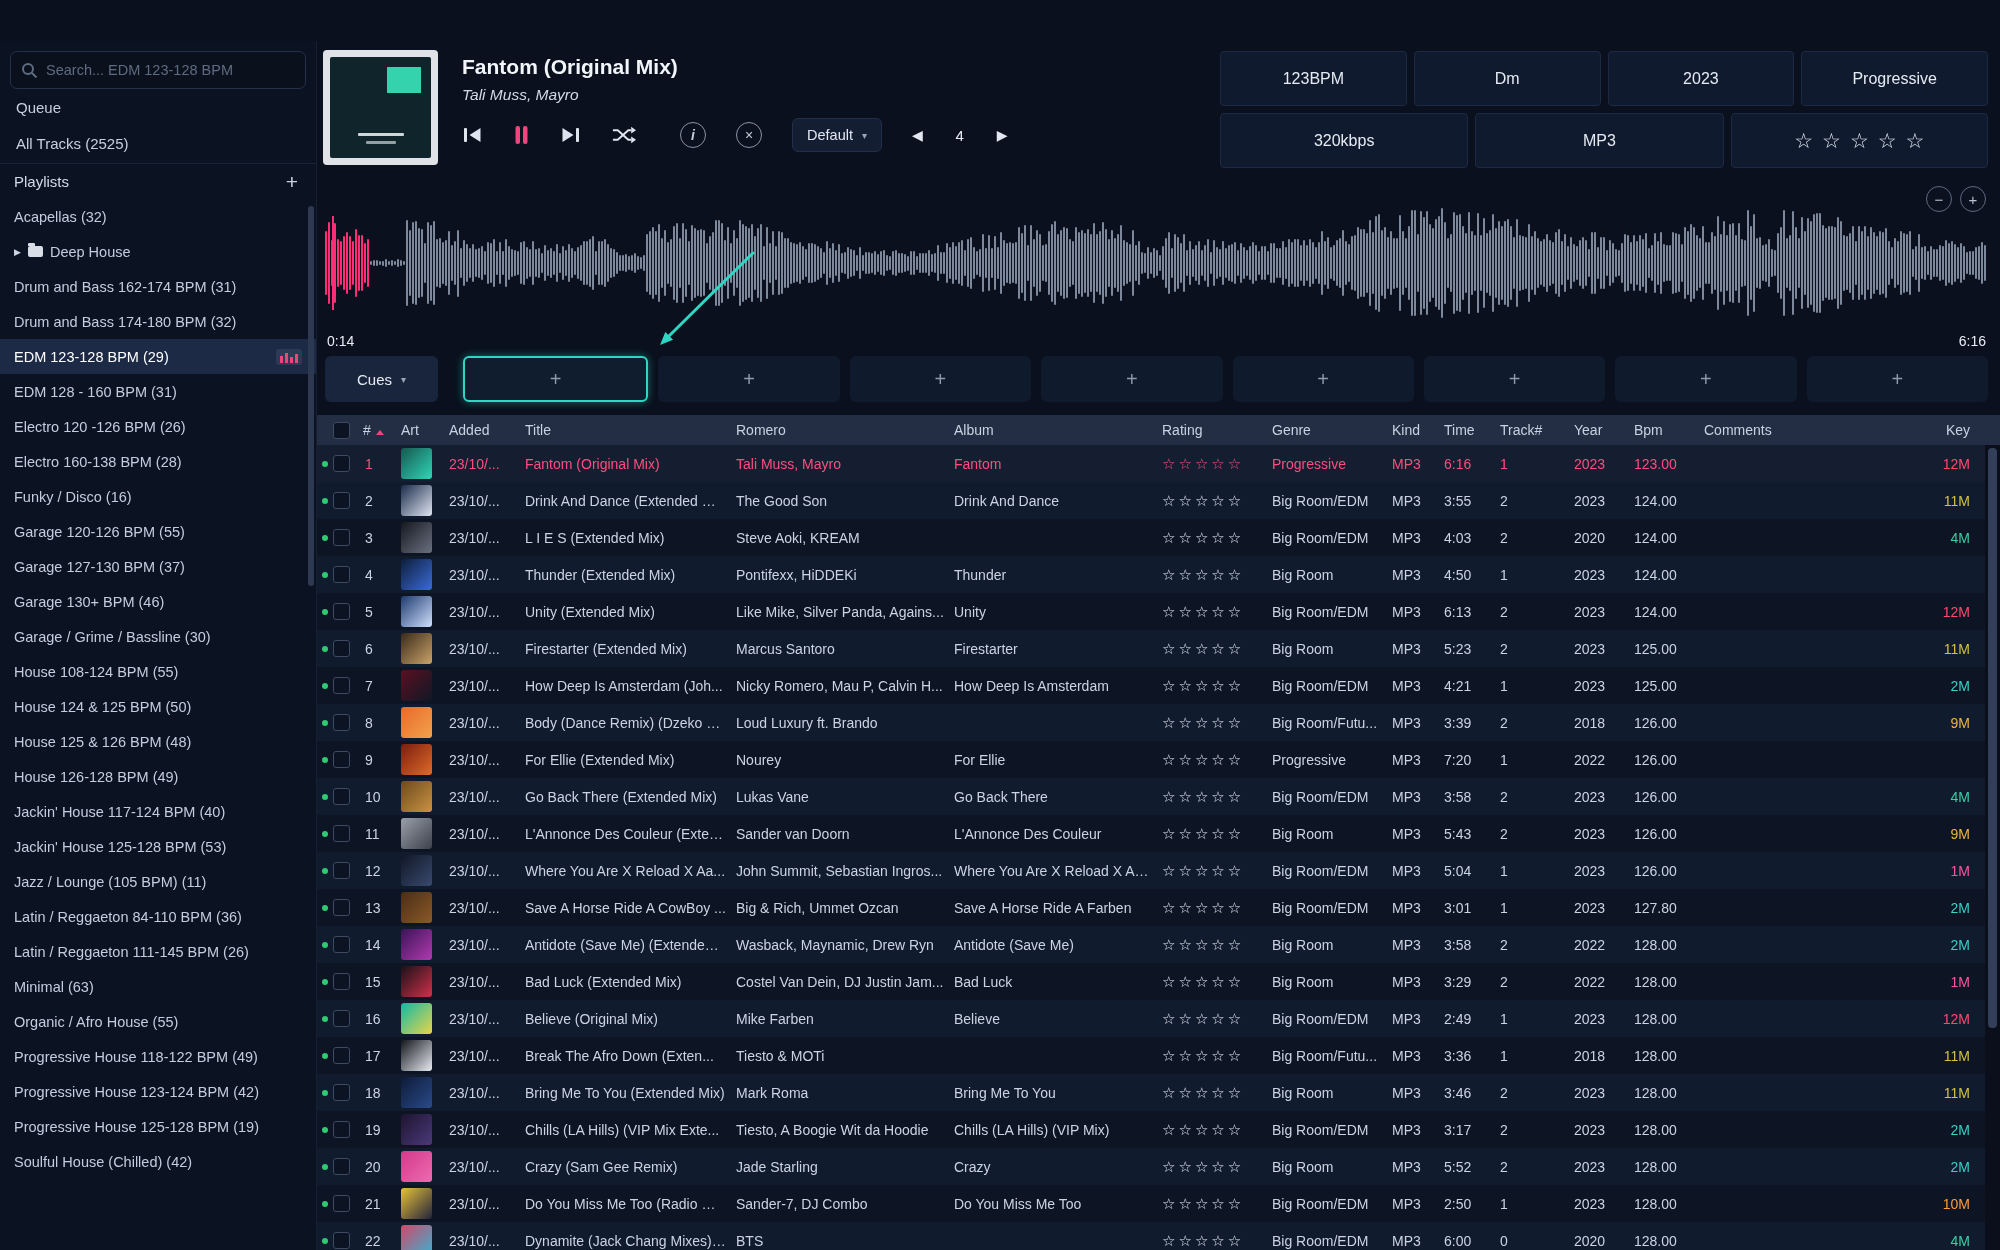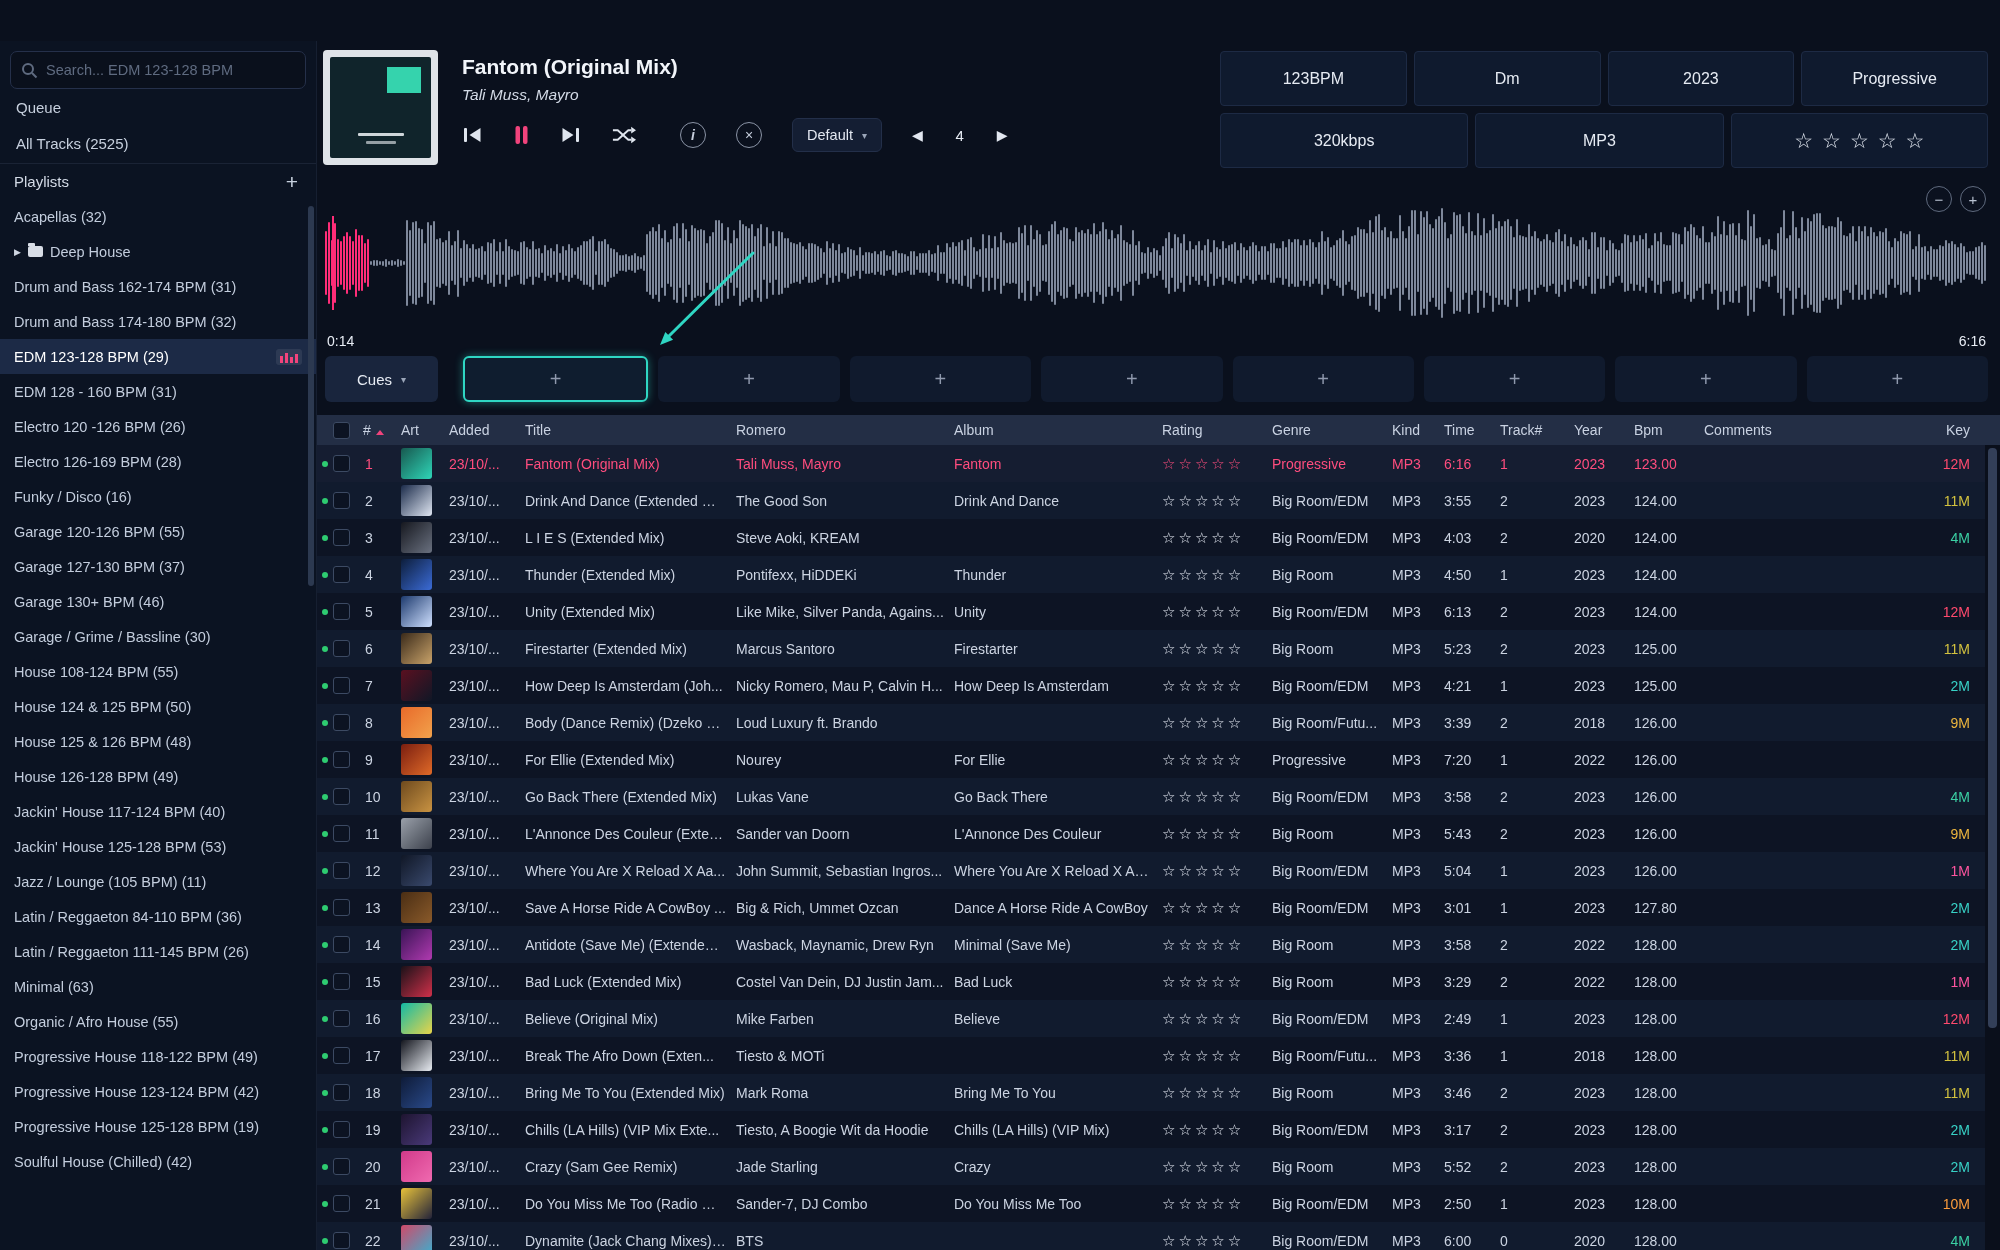--- a/index.html
+++ b/index.html
@@ -189,21 +189,21 @@
             <i></i>
           </span>
         </div>
         <div class="pl-item">
           <span class="pl-label">EDM 128 - 160 BPM (31)</span>
         </div>
         <div class="pl-item">
           <span class="pl-label">Electro 120 -126 BPM (26)</span>
         </div>
         <div class="pl-item">
-          <span class="pl-label">Electro 126-169 BPM (28)</span>
+          <span class="pl-label">Electro 160-138 BPM (28)</span>
         </div>
         <div class="pl-item">
           <span class="pl-label">Funky / Disco (16)</span>
         </div>
         <div class="pl-item">
           <span class="pl-label">Garage 120-126 BPM (55)</span>
         </div>
         <div class="pl-item">
           <span class="pl-label">Garage 127-130 BPM (37)</span>
         </div>
@@ -1166,40 +1166,40 @@
             <span class="c-key" style="color: rgb(255, 85, 160);">1M</span>
           </div>
           <div class="trow">
             <span class="c-dot"></span>
             <span class="c-check"></span>
             <span class="c-num">13</span>
             <span class="c-art" style="background: linear-gradient(135deg, rgb(74, 46, 20), rgb(138, 90, 42));"></span>
             <span class="c-text">23/10/...</span>
             <span class="c-text">Save A Horse Ride A CowBoy ...</span>
             <span class="c-text">Big &amp; Rich, Ummet Ozcan</span>
-            <span class="c-text">Dance A Horse Ride A CowBoy</span>
+            <span class="c-text">Save A Horse Ride A Farben</span>
             <span class="c-rating">☆☆☆☆☆</span>
             <span class="c-text">Big Room/EDM</span>
             <span class="c-text">MP3</span>
             <span class="c-text">3:01</span>
             <span class="c-text">1</span>
             <span class="c-text">2023</span>
             <span class="c-text">127.80</span>
             <span class="c-text"></span>
             <span class="c-key" style="color: rgb(56, 209, 198);">2M</span>
           </div>
           <div class="trow">
             <span class="c-dot"></span>
             <span class="c-check"></span>
             <span class="c-num">14</span>
             <span class="c-art" style="background: linear-gradient(135deg, rgb(58, 20, 86), rgb(176, 58, 176));"></span>
             <span class="c-text">23/10/...</span>
             <span class="c-text">Antidote (Save Me) (Extended ...</span>
             <span class="c-text">Wasback, Maynamic, Drew Ryn</span>
-            <span class="c-text">Minimal (Save Me)</span>
+            <span class="c-text">Antidote (Save Me)</span>
             <span class="c-rating">☆☆☆☆☆</span>
             <span class="c-text">Big Room</span>
             <span class="c-text">MP3</span>
             <span class="c-text">3:58</span>
             <span class="c-text">2</span>
             <span class="c-text">2022</span>
             <span class="c-text">128.00</span>
             <span class="c-text"></span>
             <span class="c-key" style="color: rgb(56, 209, 198);">2M</span>
           </div>

